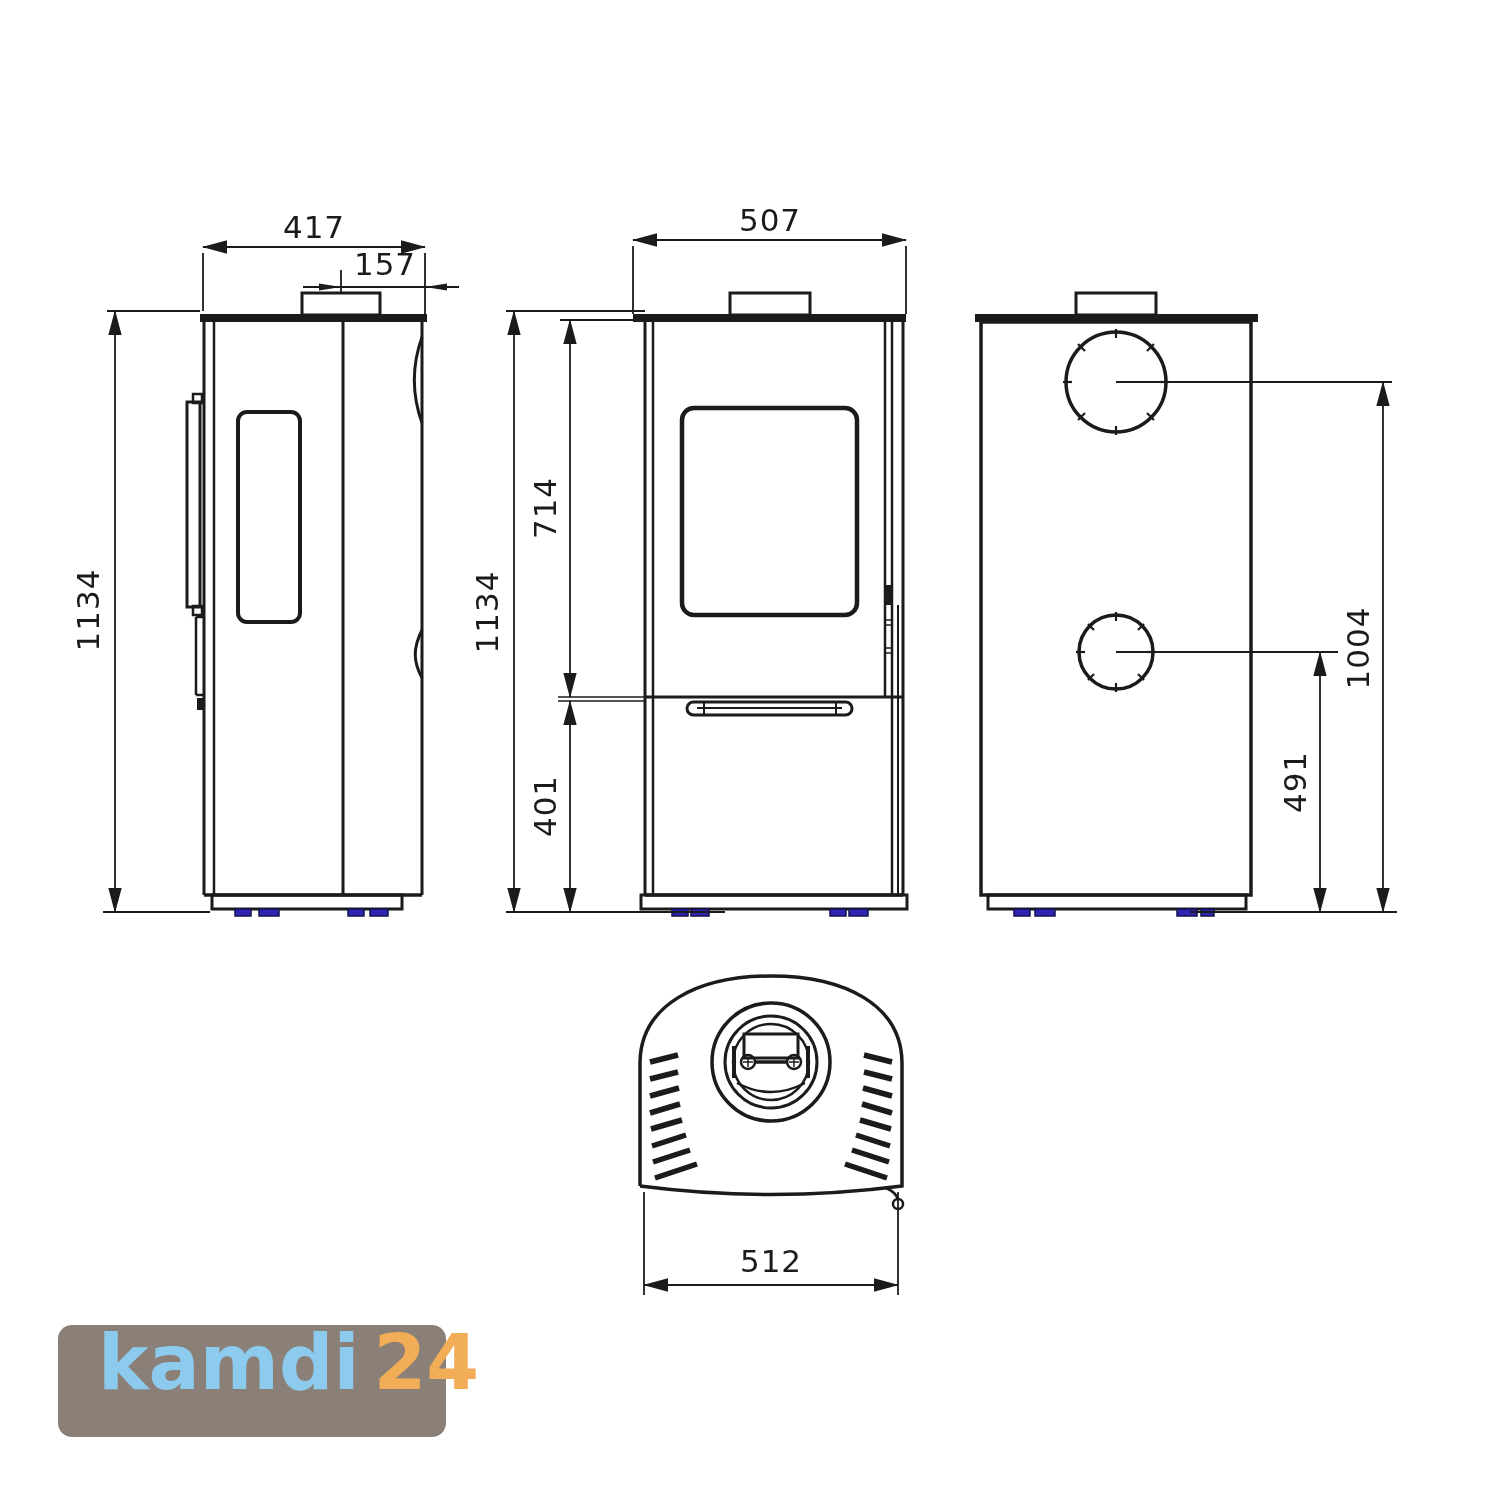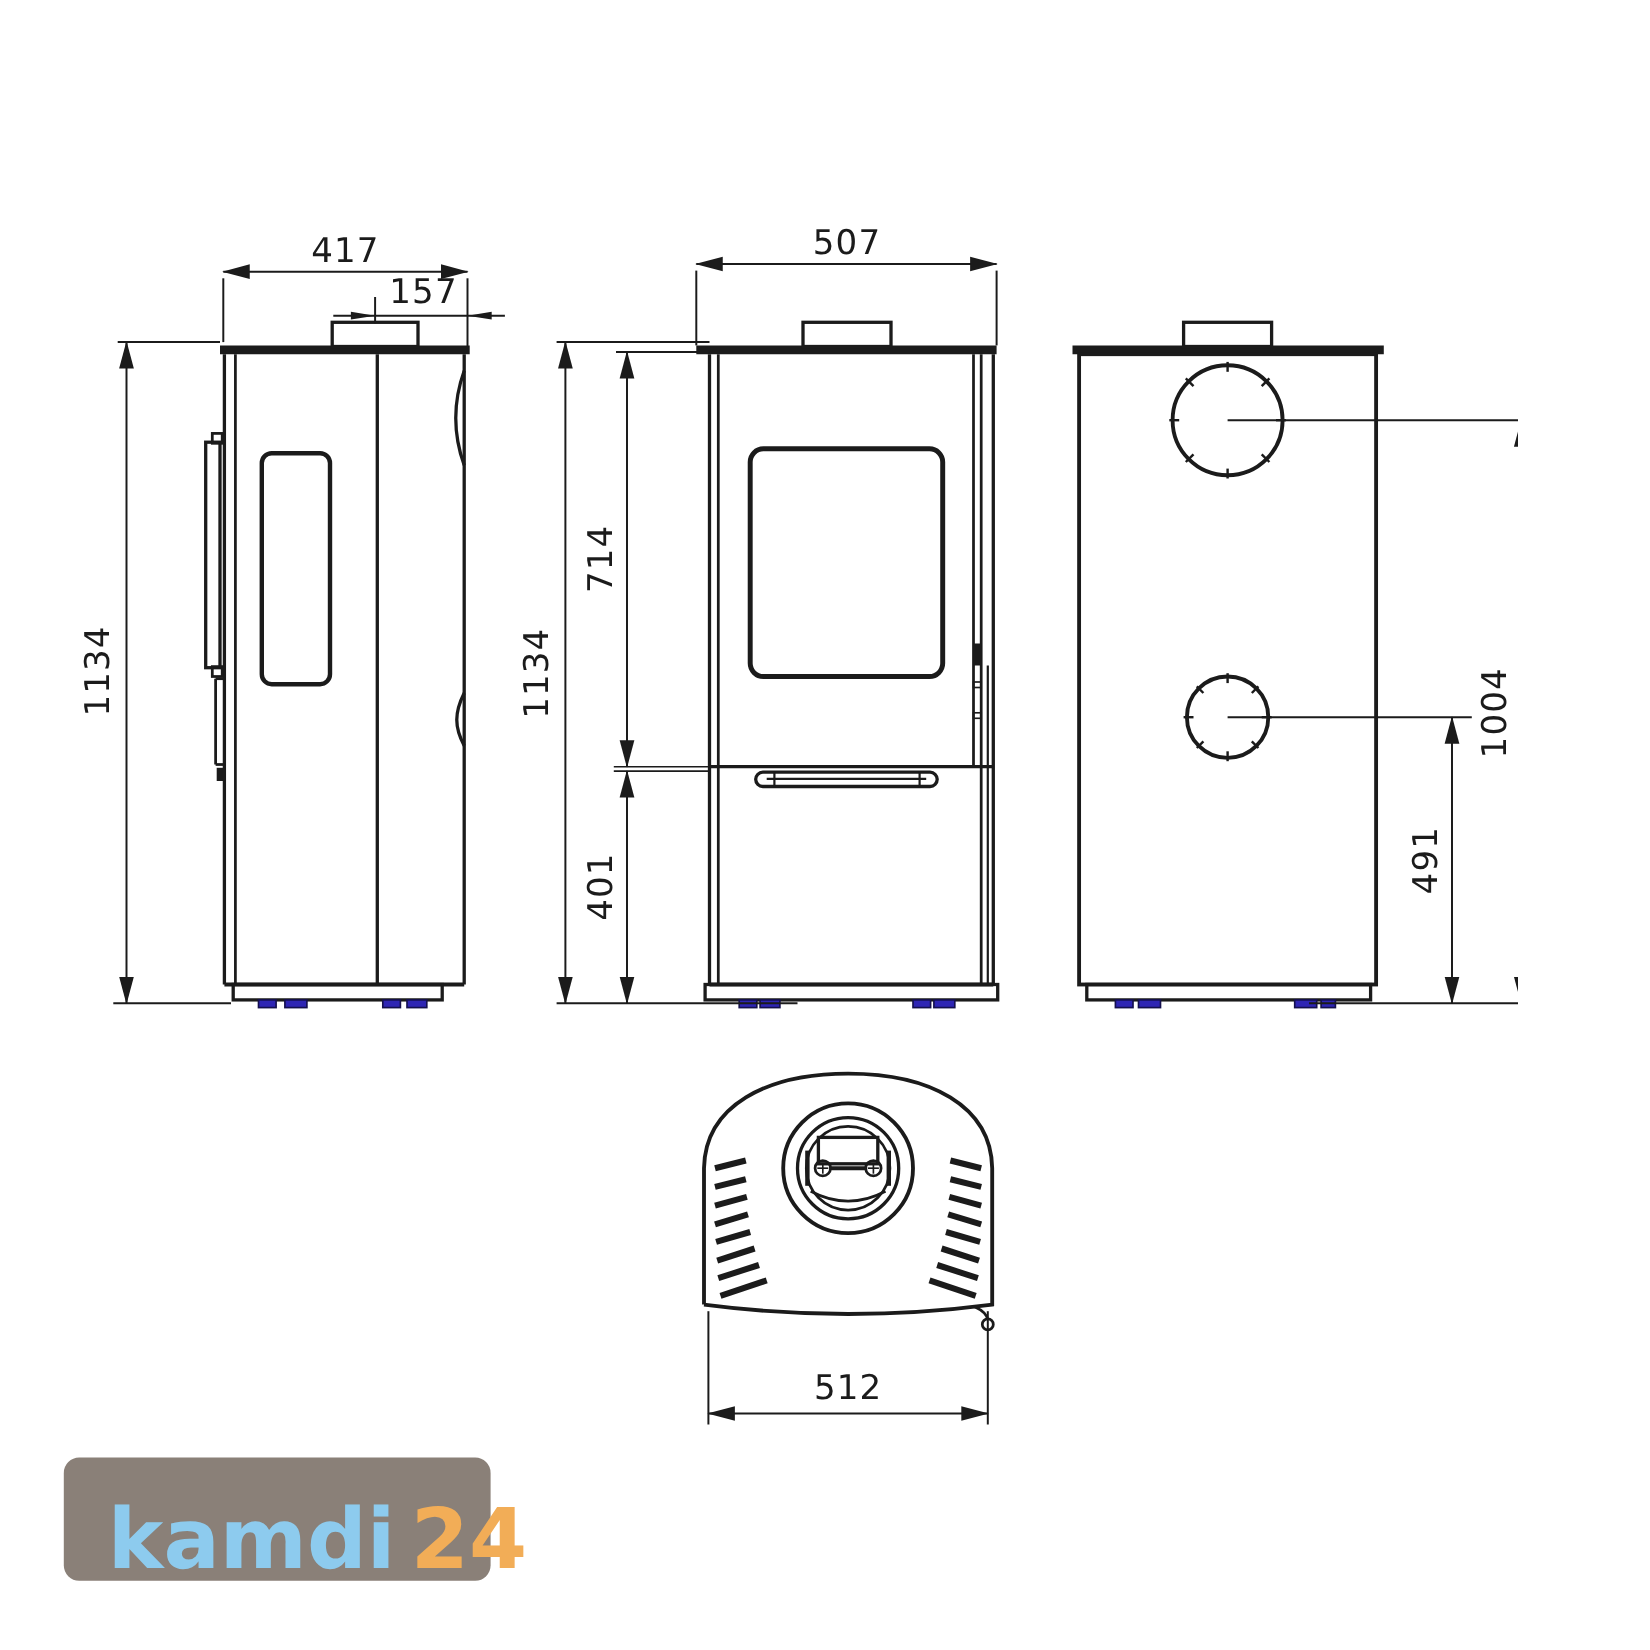--- a/index.html
+++ b/index.html
@@ -1,38 +1,38 @@
 <!DOCTYPE html>
 <html><head>
 <meta charset="utf-8">
 <style>
   html,body{margin:0;padding:0;background:#ffffff;}
   .stage{position:relative;width:1380px;height:1500px;background:#ffffff;overflow:hidden;
-         font-family:"DejaVu Sans",sans-serif;}
+         font-family:"DejaVu Sans",sans-serif;padding-left:48px;}
   svg{position:absolute;left:0;top:0;}
   
   .d  {stroke:#1b1b1b;stroke-width:1.8;fill:none}
   .t15{stroke:#1b1b1b;stroke-width:1.5;fill:none}
   .t2 {stroke:#1b1b1b;stroke-width:2;fill:none}
   .t22{stroke:#1b1b1b;stroke-width:2.2;fill:none}
   .t25{stroke:#1b1b1b;stroke-width:2.5;fill:none}
   .t3 {stroke:#1b1b1b;stroke-width:3;fill:none}
   .t35{stroke:#1b1b1b;stroke-width:3.5;fill:none}
   .t4 {stroke:#1b1b1b;stroke-width:4;fill:none}
   .t45{stroke:#1b1b1b;stroke-width:4.5;fill:none}
   .t55{stroke:#1b1b1b;stroke-width:5.5;fill:none}
   .t8 {stroke:#1b1b1b;stroke-width:8;fill:none}
   .ink{fill:#1b1b1b;stroke:none}
   .wh {fill:#ffffff}
   .foot{fill:#2e25b4;stroke:#14104e;stroke-width:1.5}
   .lbl{font-family:"DejaVu Sans",sans-serif;font-size:31px;fill:#1b1b1b;
        text-anchor:middle;letter-spacing:1px;}
   
   .logo{position:absolute;left:58px;top:1325px;width:388px;height:112px;
-        background:#8a8078;border-radius:14px;display:flex;align-items:flex-end;
+        background:#8a8078;border-radius:14px;display:flex;align-items:flex-start;
         padding-left:40px;box-sizing:border-box;}
   .logo-brand{color:#8dcbee;font-size:76px;font-weight:bold;line-height:1;}
   .logo-suffix{color:#f2ad57;font-size:76px;font-weight:bold;
                margin-left:14px;line-height:1;}
 </style>
 </head>
 <body>
 
 <div class="stage">
 <svg width="1500" height="1500" viewBox="0 0 1500 1500">

